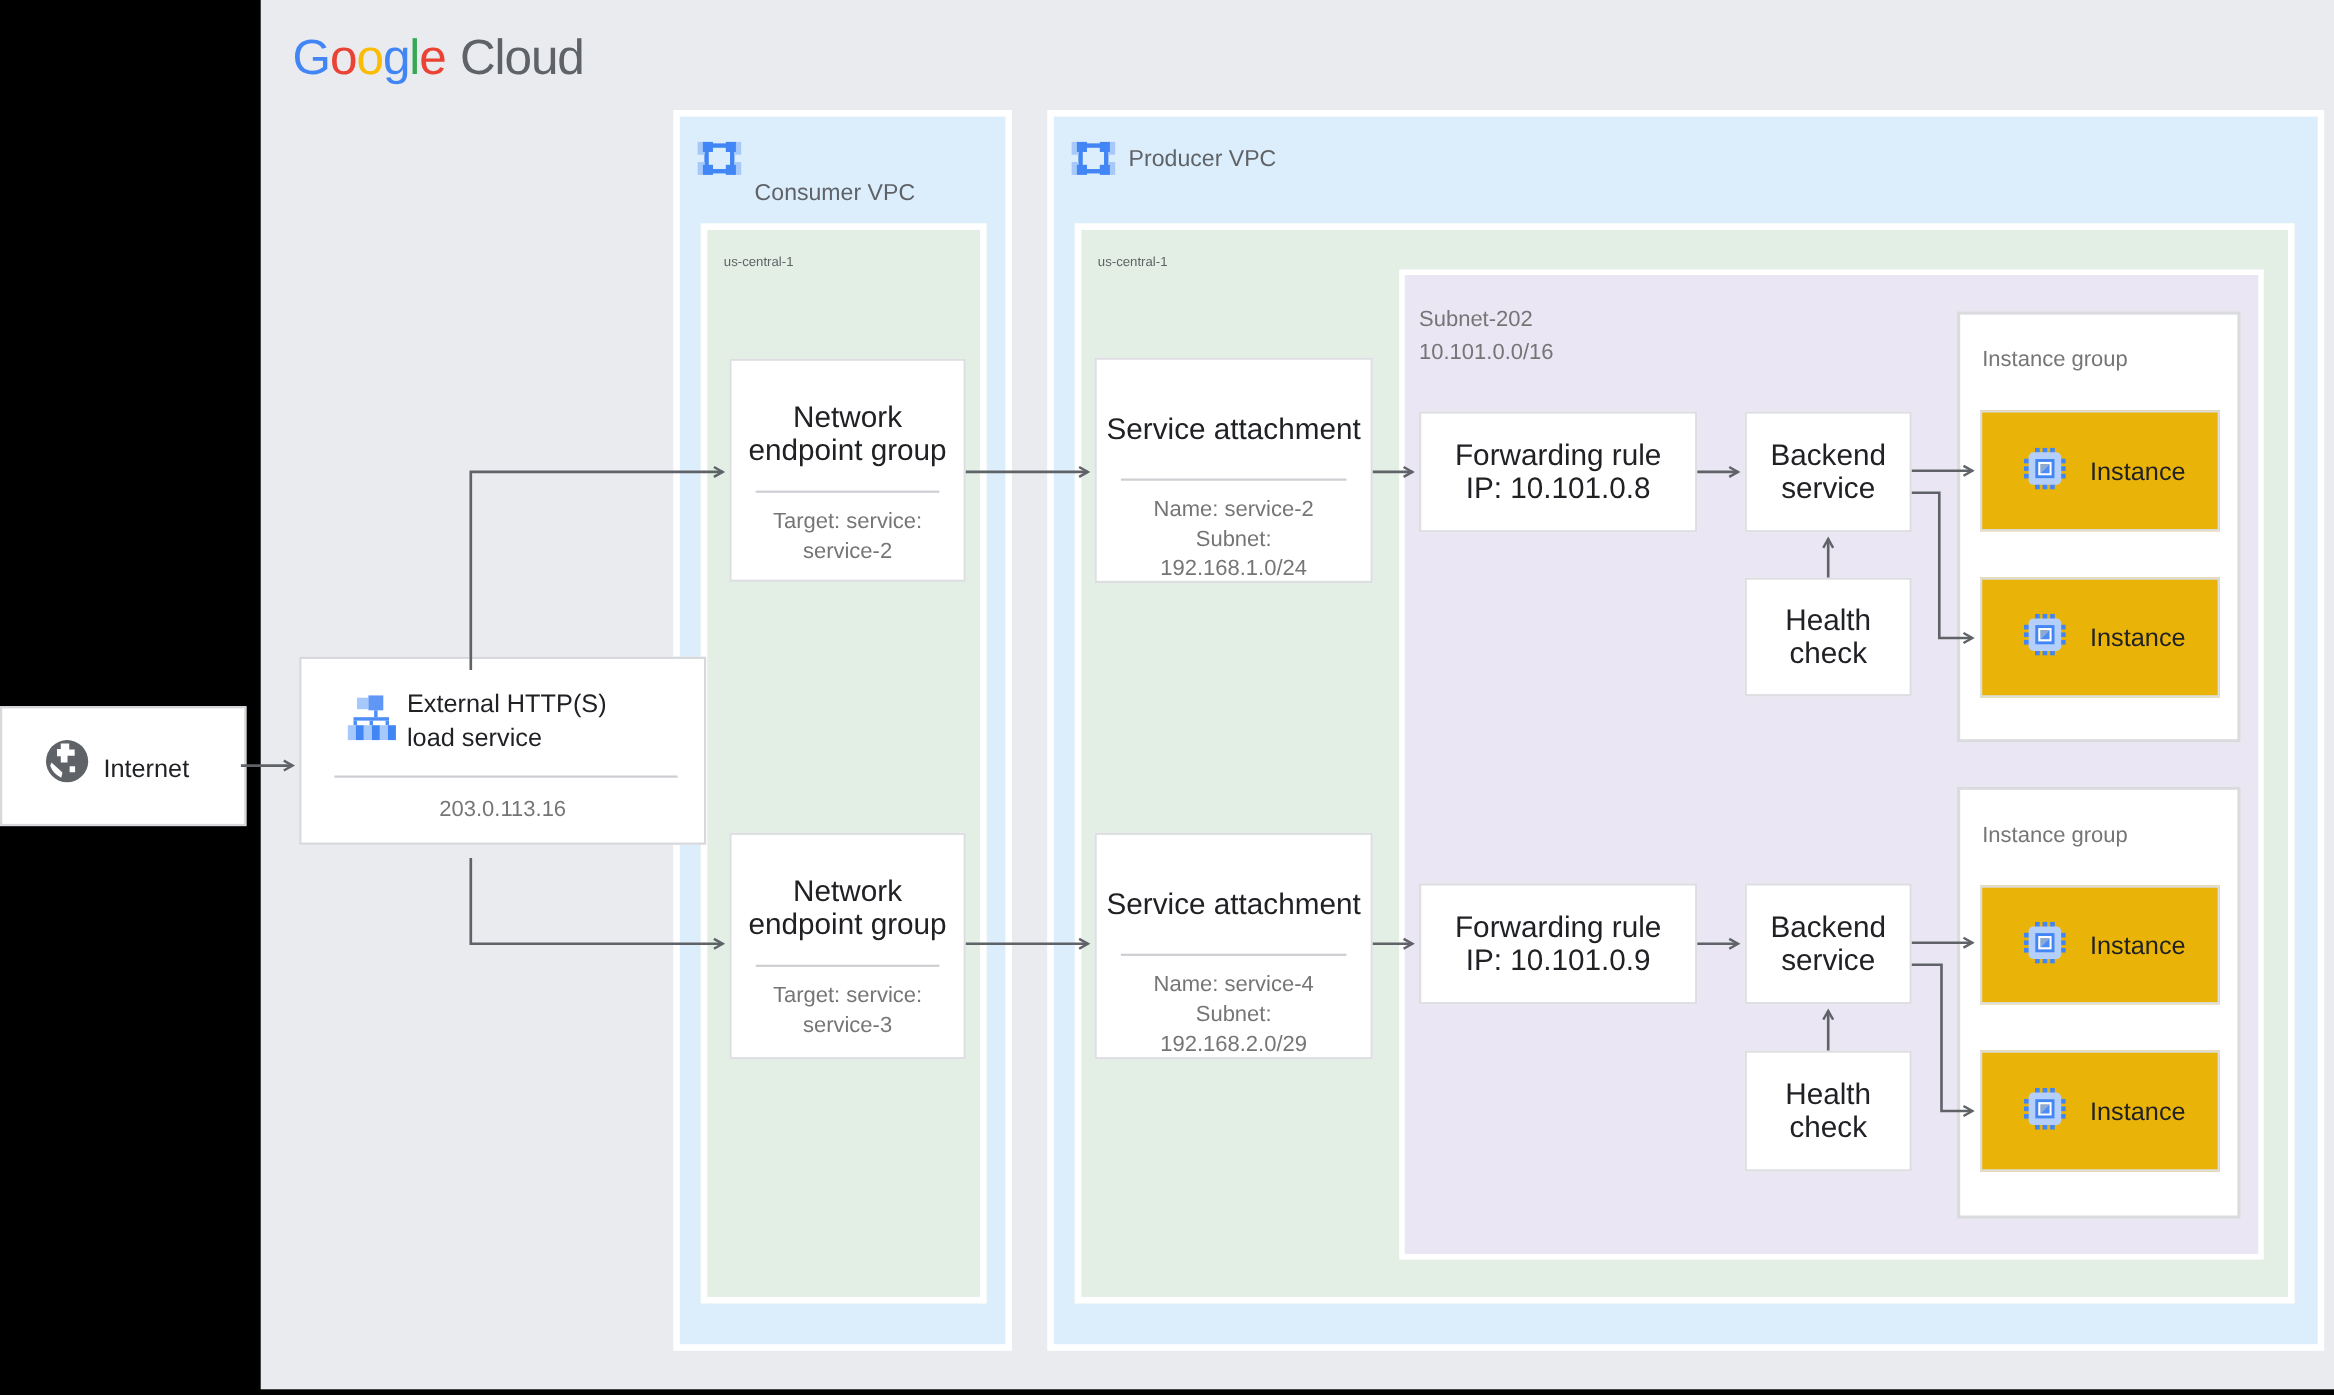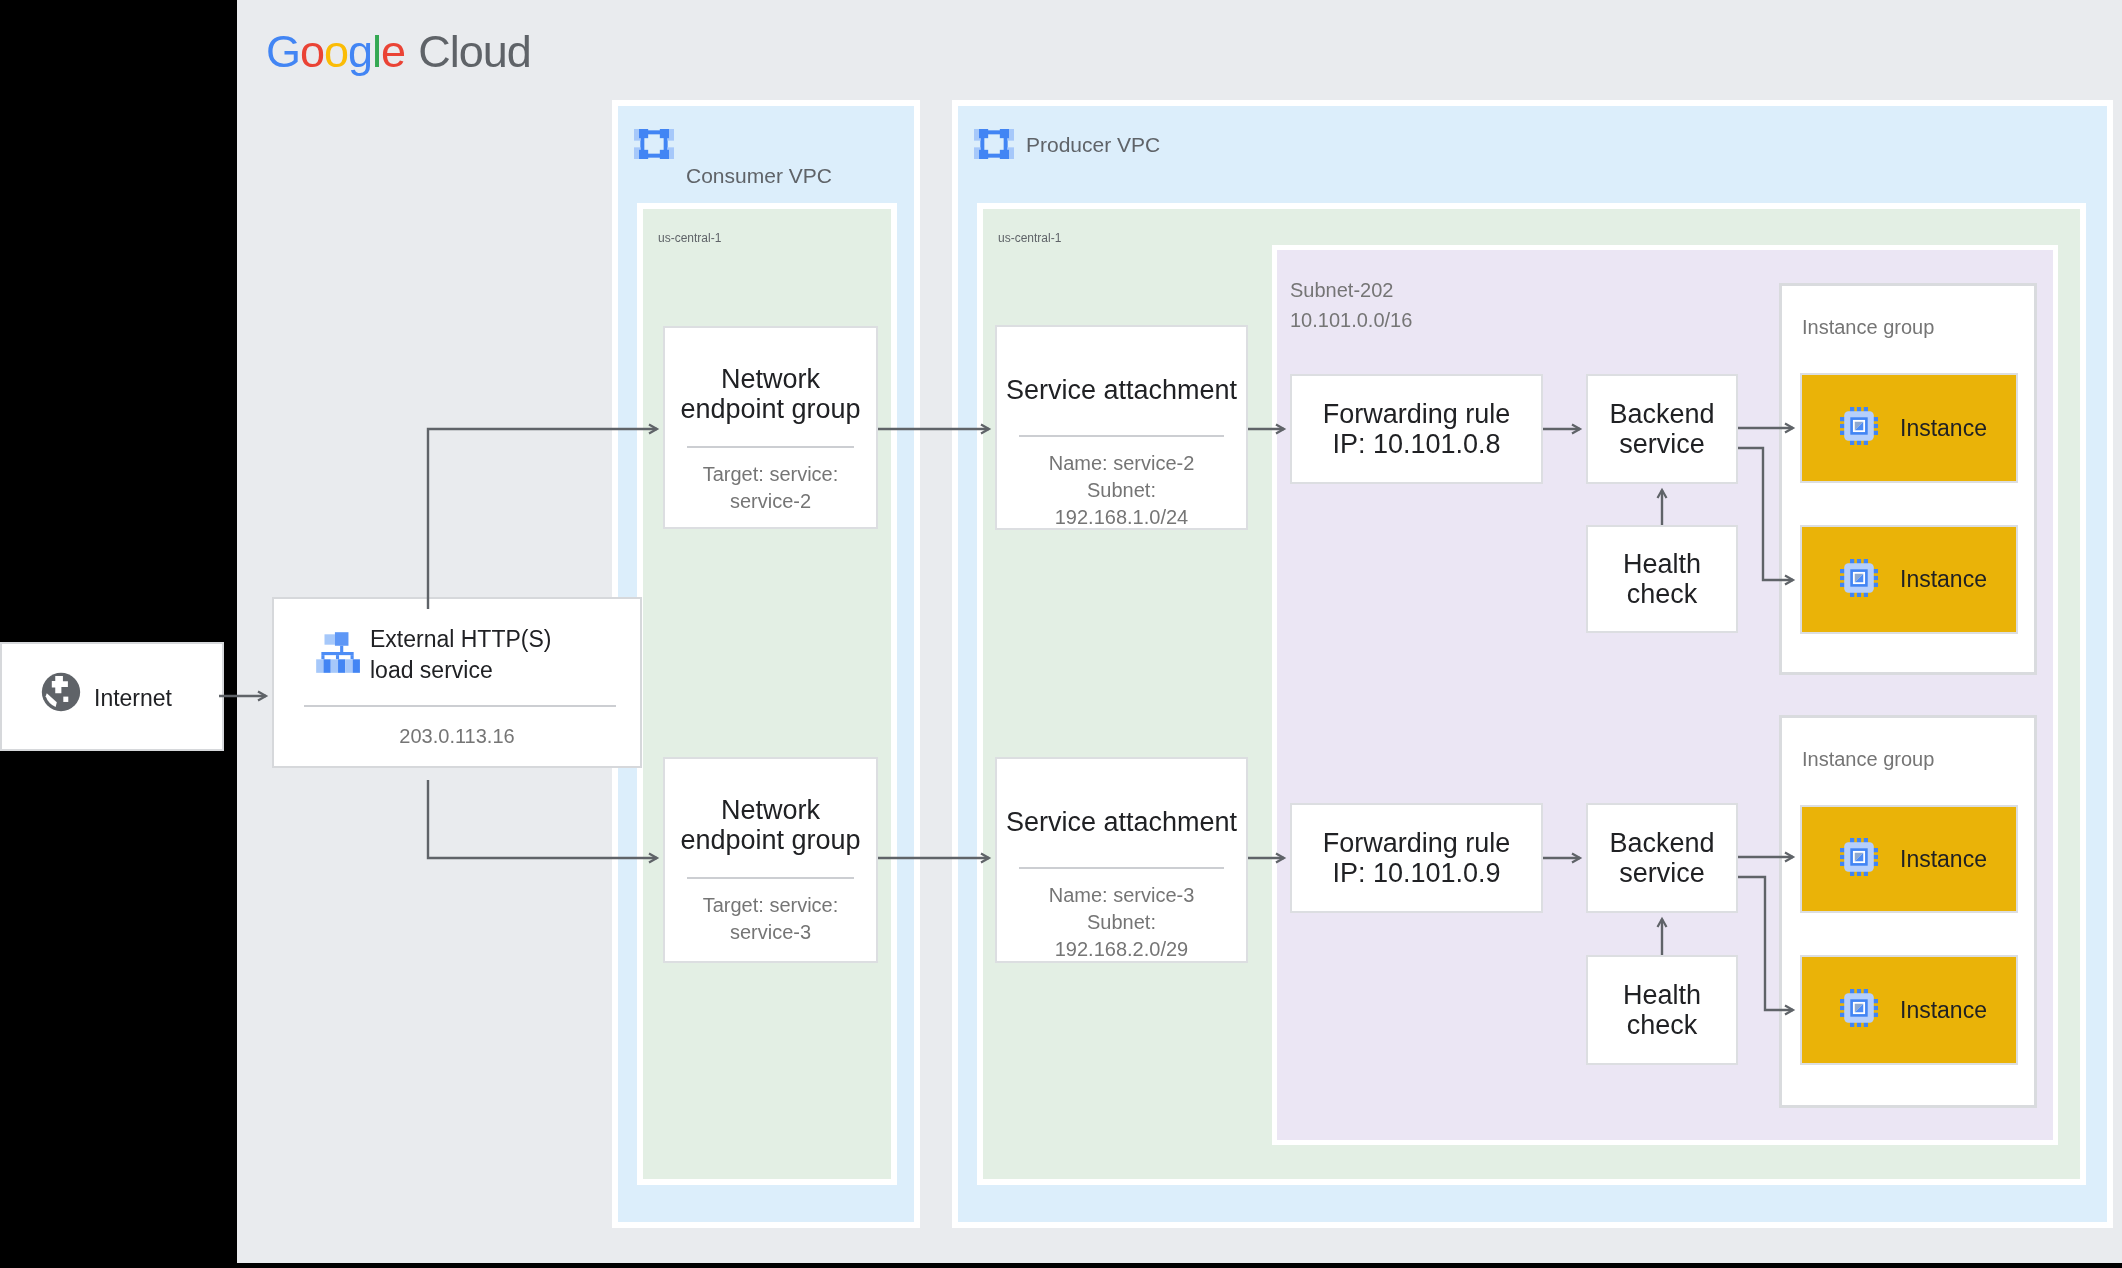--- a/index.html
+++ b/index.html
@@ -130,21 +130,21 @@
       <span style="display:block;">Name: service-2</span>
       <span style="display:block;">Subnet:</span>
       <span style="display:block;">192.168.1.0/24</span>
     </div>
   </div>
 
   <div class="node" style="left:995px;top:757px;width:253px;height:206px;">
     <div class="title" style="margin-top:48px;">Service attachment</div>
     <div class="divider" style="margin-top:30px;"></div>
     <div class="sub" style="margin-top:13px;">
-      <span style="display:block;">Name: service-3</span>
+      <span style="display:block;">Name: service-4</span>
       <span style="display:block;">Subnet:</span>
       <span style="display:block;">192.168.2.0/29</span>
     </div>
   </div>
 
   <div class="node vcenter" style="left:1290px;top:374px;width:253px;height:110px;">
     <div class="title">
       <span style="display:block;">Forwarding rule</span>
       <span style="display:block;">IP: 10.101.0.8</span>
     </div>

